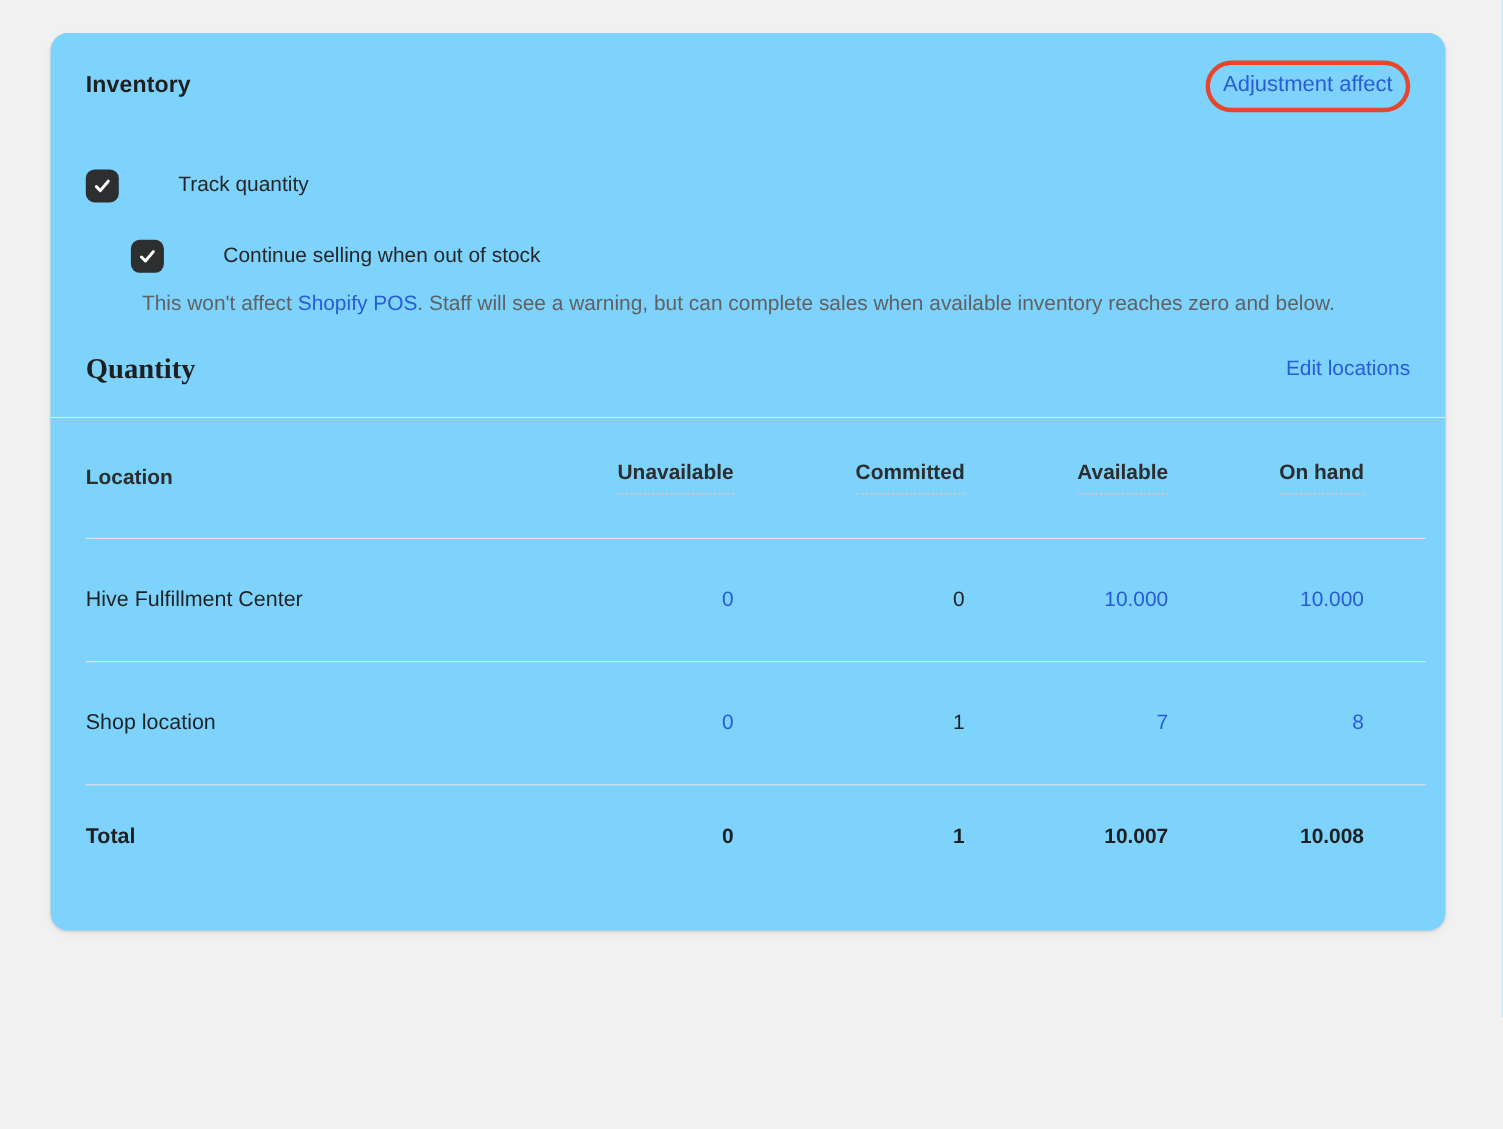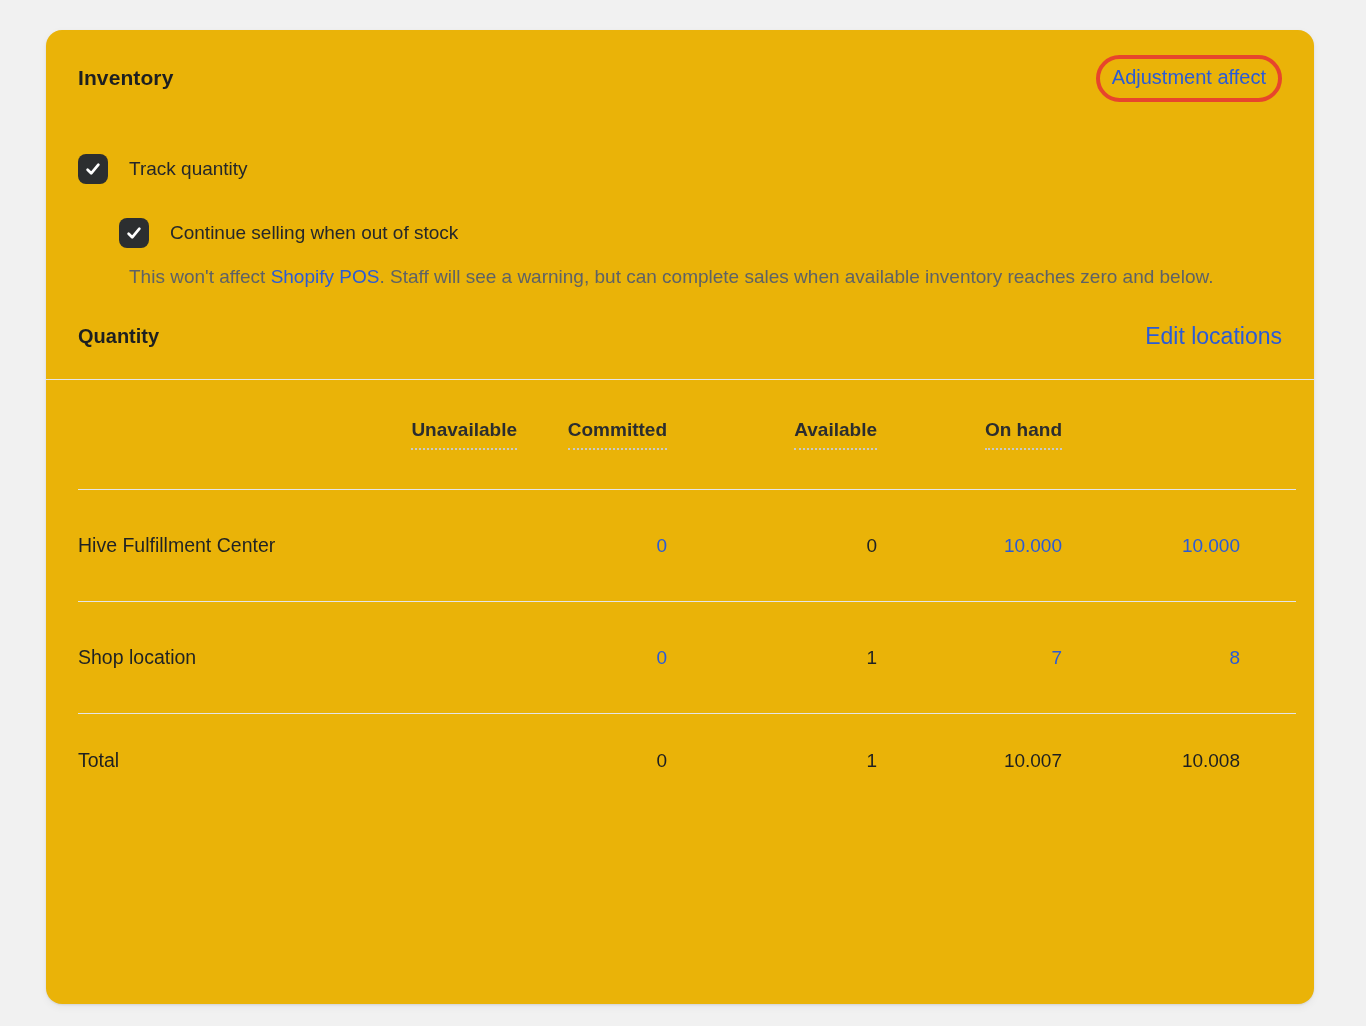--- a/index.html
+++ b/index.html
@@ -7,22 +7,22 @@
   body {
     background: #f1f1f1;
     font-family: "Liberation Sans", sans-serif;
     color: #1f2224;
     overflow: hidden;
     position: relative;
   }
   .card {
     position: absolute;
     left: 46px; top: 30px;
-    width: 1268px; height: 974px;
-    background: #eab308;
+    width: 1268px; height: 816px;
+    background: #7dd3fc;
     border-radius: 16px;
     box-shadow: 0 1px 2px rgba(0,0,0,.09), 0 3px 8px rgba(0,0,0,.05);
     padding: 0 32px;
   }
   .card-header {
     margin-top: 22px;
     height: 52px;
     display: flex;
     justify-content: space-between;
     align-items: center;
@@ -66,39 +66,39 @@
   .checkbox-row.second { margin-top: 34px; padding-left: 41px; }
   .checkbox {
     width: 30px; height: 30px;
     background: #2c2e30;
     border-radius: 8px;
     display: flex; align-items: center; justify-content: center;
     cursor: pointer;
     flex: 0 0 30px;
   }
   .checkbox svg { width: 18px; height: 18px; }
-  .checkbox-label { font-size: 19px; color: #25272a; }
+  .checkbox-label { font-size: 19px; color: #25272a; margin-left: 33px; }
 
   .help-text {
     margin: 13px 0 0 51px;
     max-width: 1085px;
     font-size: 19px;
     line-height: 31px;
     color: #5e6266;
   }
 
   .quantity-row {
     margin-top: 29px;
     display: flex;
     justify-content: space-between;
     align-items: center;
     height: 30px;
   }
-  .quantity-title { font-size: 20px; font-weight: 700; color: #1d1f21; }
-  .quantity-row a { font-size: 23px; }
+  .quantity-title { font-size: 26px; font-weight: 700; color: #1d1f21; font-family: Liberation Serif, serif; }
+  .quantity-row a { font-size: 19px; }
 
   .full-divider {
     border: none;
     border-top: 1px solid #e4e5e7;
     margin: 28px -32px 0 -32px;
   }
 
   .inv-table { margin-right: -14px; }
   .thead, .trow {
     display: grid;
@@ -112,21 +112,21 @@
   .th { font-size: 19px; font-weight: 700; color: #2b2d2f; }
   .th.num, .td.num { text-align: right; }
   .th .dotted {
     display: inline-block;
     padding-bottom: 7px;
     border-bottom: 2px dotted #c6c9cc;
   }
   .td { font-size: 19px; color: #1f2224; }
   .td.loc { font-size: 19.5px; }
   .td.num a { font-size: 19px; }
-  .trow.total .td { font-weight: 400; color: #1d1f21; }
+  .trow.total .td { font-weight: 700; color: #1d1f21; }
 </style>
 </head>
 <body>
 
 <div class="card">
 
   <div class="card-header">
     <div class="card-title">Inventory</div>
     <span class="annotation-circle">
       <a class="link" href="#">Adjustment affect</a>
@@ -157,20 +157,21 @@
   <div class="quantity-row">
     <div class="quantity-title">Quantity</div>
     <a class="link" href="#">Edit locations</a>
   </div>
 
   <hr class="full-divider">
 
   <div class="inv-table">
 
     <div class="thead">
+      <div class="th">Location</div>
       <div class="th num"><span class="dotted">Unavailable</span></div>
       <div class="th num"><span class="dotted">Committed</span></div>
       <div class="th num"><span class="dotted">Available</span></div>
       <div class="th num"><span class="dotted">On hand</span></div>
     </div>
 
     <div class="trow">
       <div class="td loc">Hive Fulfillment Center</div>
       <div class="td num"><a class="link" href="#">0</a></div>
       <div class="td num">0</div>

